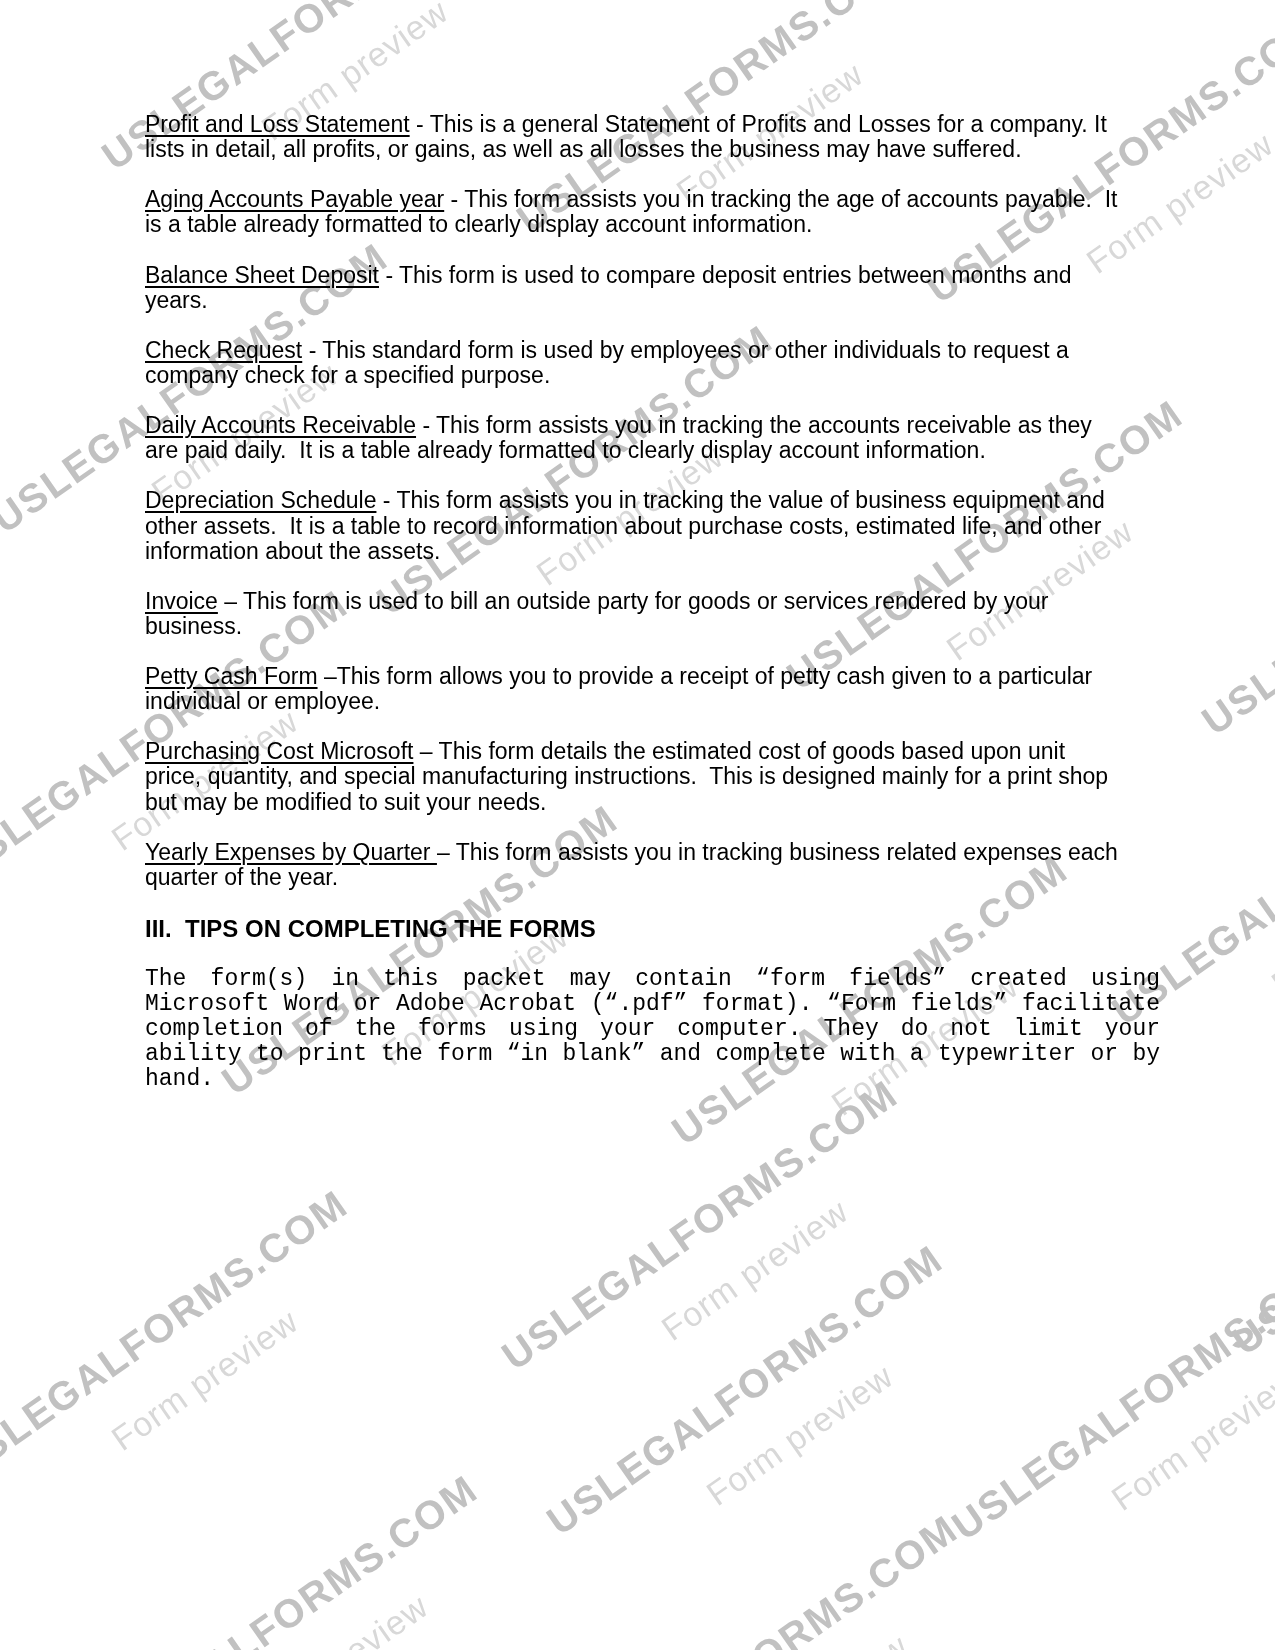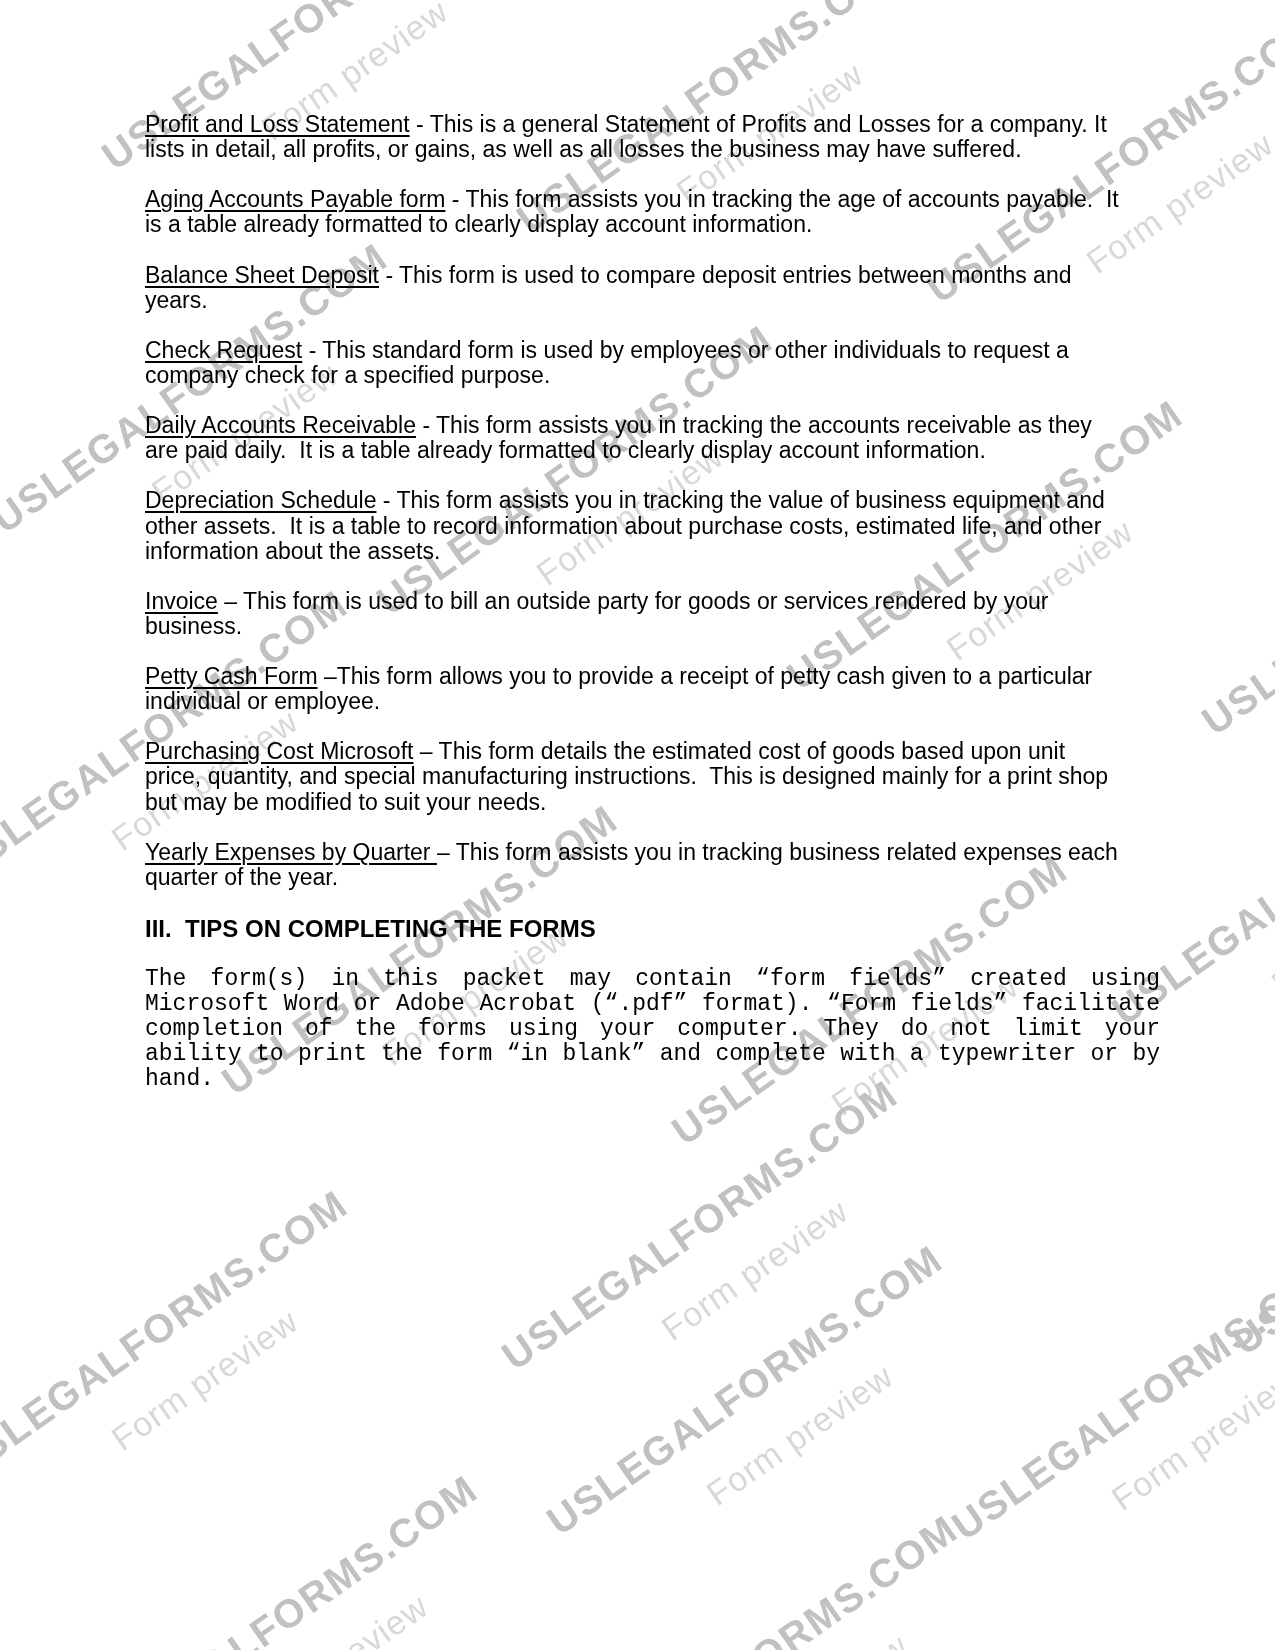--- a/index.html
+++ b/index.html
@@ -104,21 +104,21 @@
       <span class="wm-brand" style="left: 760px; top: 1660px; color: rgb(193, 193, 193);">USLEGALFORMS.COM</span>
       <span class="wm-preview" style="left: 815px; top: 1705px; color: rgb(216, 216, 216);">Form preview</span>
       <span class="wm-brand" style="left: 1430px; top: 1210px; color: rgb(193, 193, 193);">USLEGALFORMS.COM</span>
     </div>
 
   <div class="content">
 
     <div id="form-descriptions">
         <p class="para"><span class="term">Profit and Loss Statement</span><span> - This is a general Statement of Profits and Losses for a company. It
 lists in detail, all profits, or gains, as well as all losses the business may have suffered.</span></p>
-        <p class="para"><span class="term">Aging Accounts Payable form</span><span> - This form assists you in tracking the age of accounts payable.  It
+        <p class="para"><span class="term">Aging Accounts Payable year</span><span> - This form assists you in tracking the age of accounts payable.  It
 is a table already formatted to clearly display account information.</span></p>
         <p class="para"><span class="term">Balance Sheet Deposit</span><span> - This form is used to compare deposit entries between months and
 years.</span></p>
         <p class="para"><span class="term">Check Request</span><span> - This standard form is used by employees or other individuals to request a
 company check for a specified purpose.</span></p>
         <p class="para"><span class="term">Daily Accounts Receivable</span><span> - This form assists you in tracking the accounts receivable as they
 are paid daily.  It is a table already formatted to clearly display account information.</span></p>
         <p class="para"><span class="term">Depreciation Schedule</span><span> - This form assists you in tracking the value of business equipment and
 other assets.  It is a table to record information about purchase costs, estimated life, and other
 information about the assets.</span></p>

